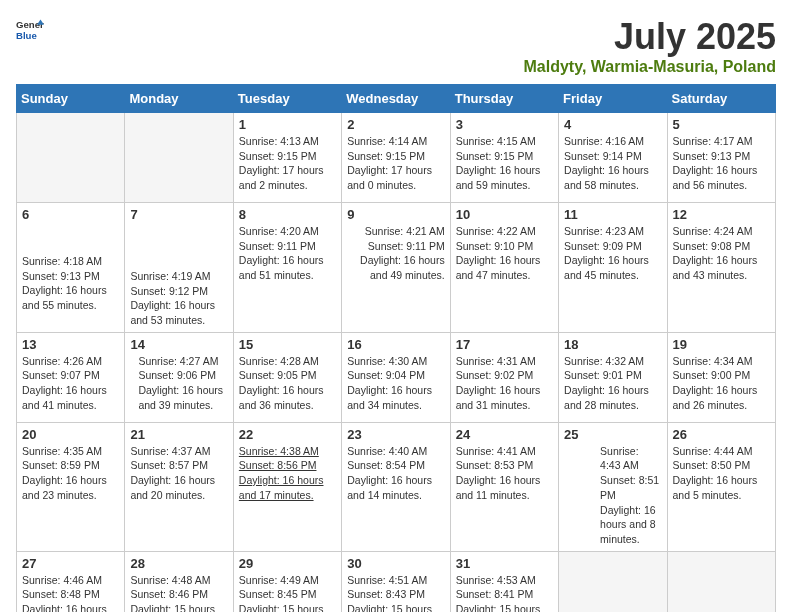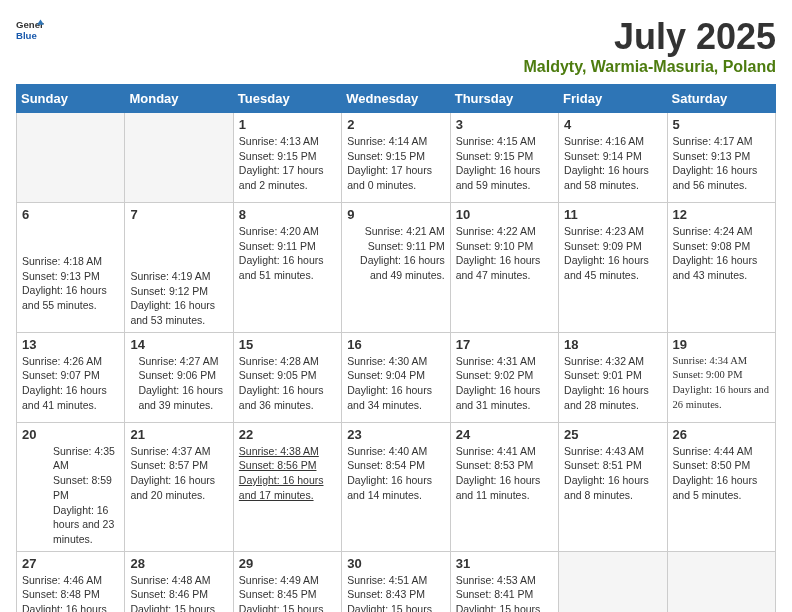--- a/index.html
+++ b/index.html
@@ -221,29 +221,29 @@
 Daylight: 16 hours and 31 minutes.</div>
         </td>
         <td>
           <span class="day-number">18</span>
           <div class="day-info" style="white-space: pre-line;">Sunrise: 4:32 AM
 Sunset: 9:01 PM
 Daylight: 16 hours and 28 minutes.</div>
         </td>
         <td>
           <span class="day-number">19</span>
-          <div class="day-info" style="white-space: pre-line; font-family: Liberation Serif, serif;">Sunrise: 4:34 AM
+          <div class="day-info" style="white-space: pre-line;">Sunrise: 4:34 AM
 Sunset: 9:00 PM
 Daylight: 16 hours and 26 minutes.</div>
         </td>
       </tr>
       <tr>
         <td>
           <span class="day-number">20</span>
-          <div class="day-info" style="white-space: pre-line; margin-left: 31px;">Sunrise: 4:35 AM
+          <div class="day-info" style="white-space: pre-line;">Sunrise: 4:35 AM
 Sunset: 8:59 PM
 Daylight: 16 hours and 23 minutes.</div>
         </td>
         <td>
           <span class="day-number">21</span>
           <div class="day-info" style="white-space: pre-line;">Sunrise: 4:37 AM
 Sunset: 8:57 PM
 Daylight: 16 hours and 20 minutes.</div>
         </td>
         <td>
@@ -259,21 +259,21 @@
 Daylight: 16 hours and 14 minutes.</div>
         </td>
         <td>
           <span class="day-number">24</span>
           <div class="day-info" style="white-space: pre-line;">Sunrise: 4:41 AM
 Sunset: 8:53 PM
 Daylight: 16 hours and 11 minutes.</div>
         </td>
         <td>
           <span class="day-number">25</span>
-          <div class="day-info" style="white-space: pre-line;">Sunrise: 4:43 AM
+          <div class="day-info" style="white-space: pre-line; margin-left: 36px;">Sunrise: 4:43 AM
 Sunset: 8:51 PM
 Daylight: 16 hours and 8 minutes.</div>
         </td>
         <td>
           <span class="day-number">26</span>
           <div class="day-info" style="white-space: pre-line;">Sunrise: 4:44 AM
 Sunset: 8:50 PM
 Daylight: 16 hours and 5 minutes.</div>
         </td>
       </tr>

